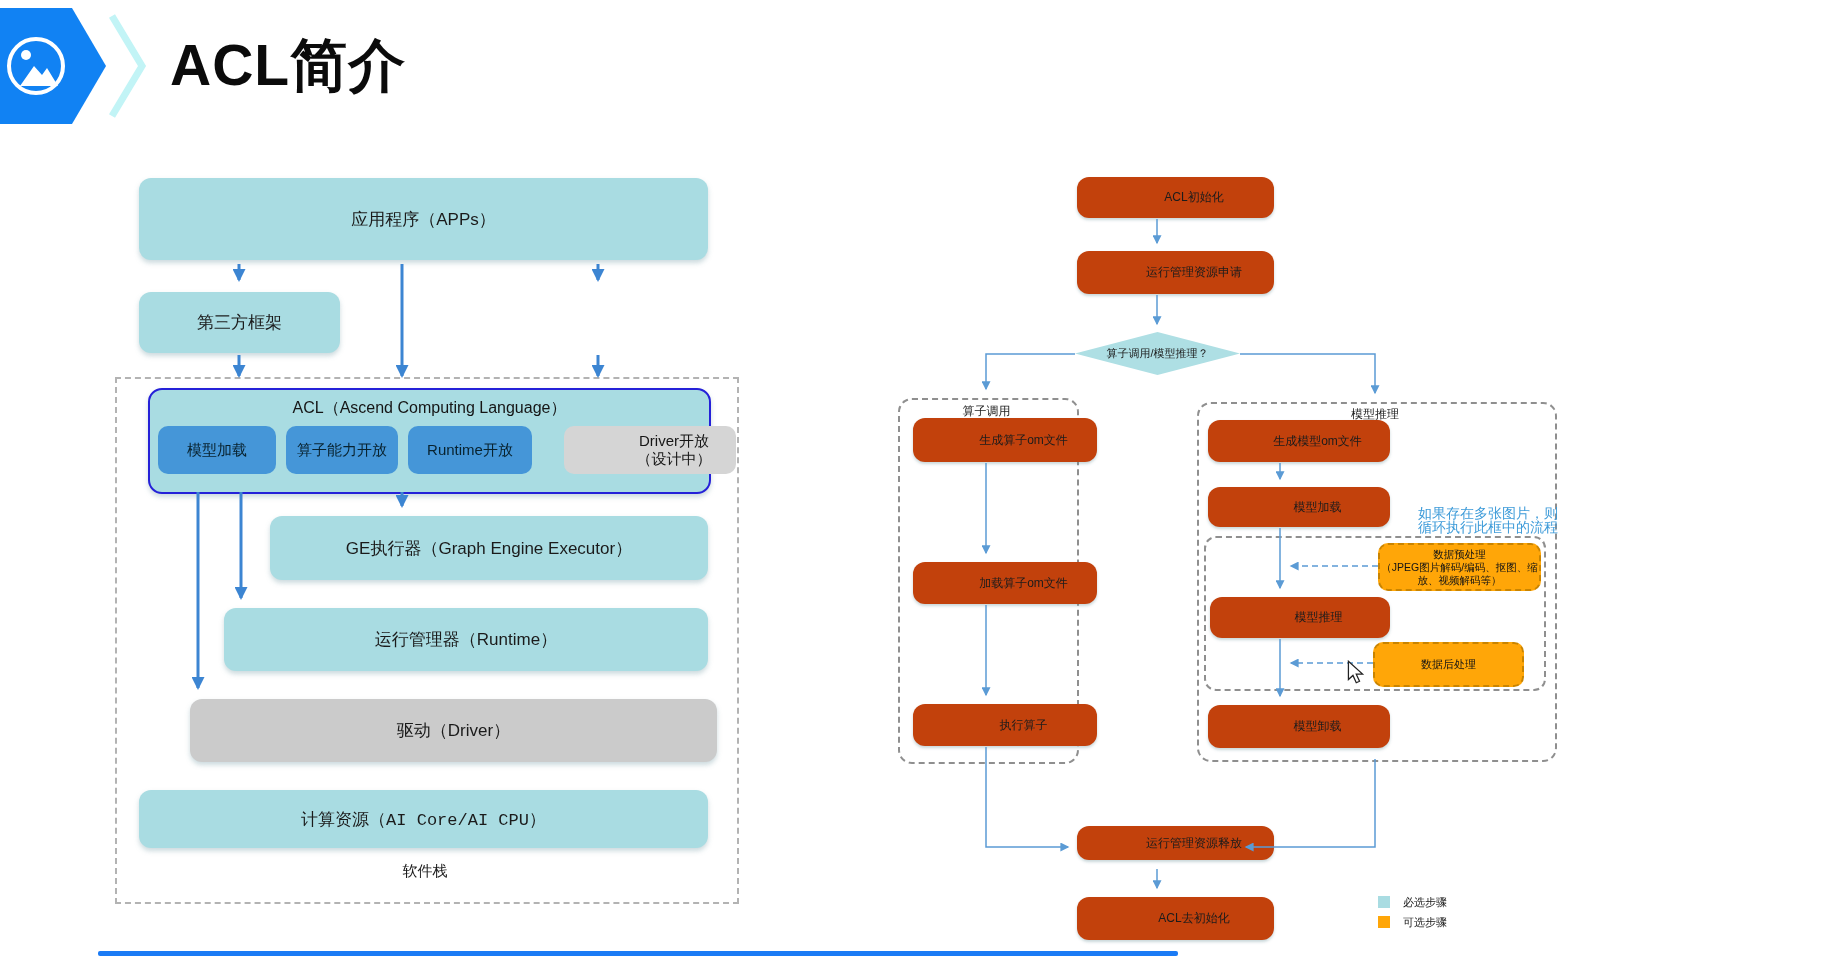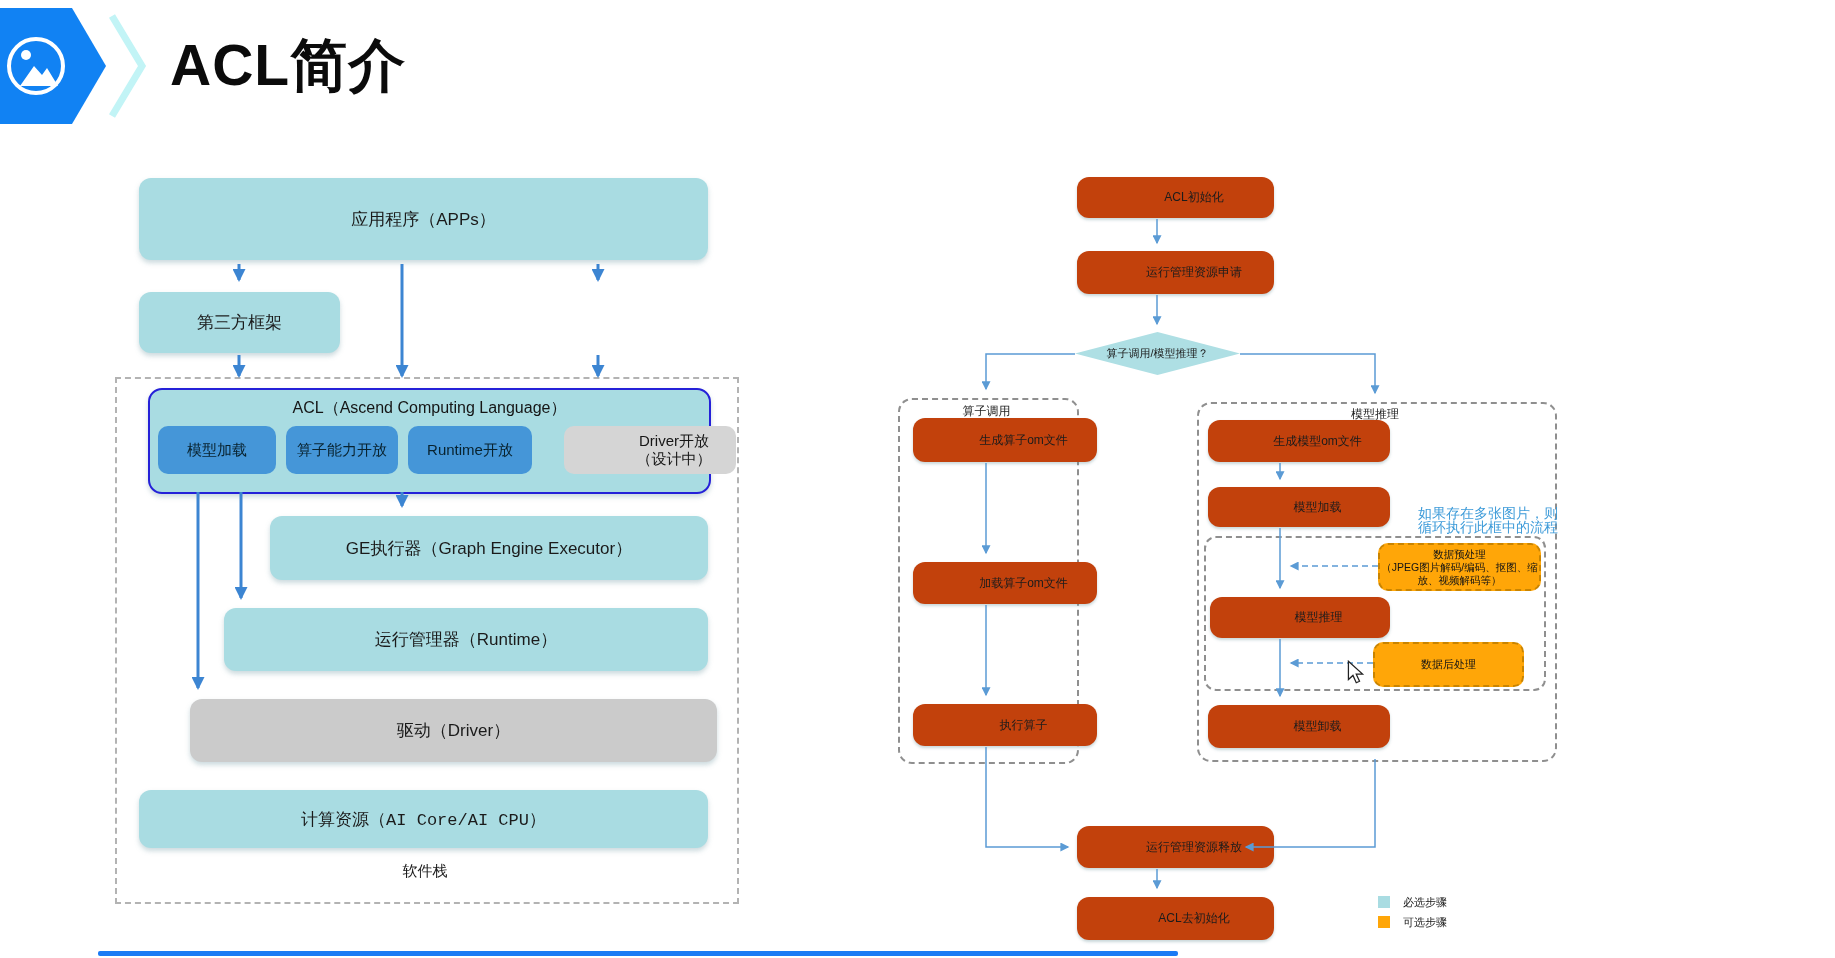--- a/index.html
+++ b/index.html
@@ -113,21 +113,21 @@
   <div class="obox" style="left:1378px;top:543px;width:159px;height:44px;">
     <span>数据预处理</span>
     <span>（JPEG图片解码/编码、抠图、缩放、视频解码等）</span>
   </div>
   <div class="fbox" style="left:1210px;top:597px;width:143px;height:41px;">模型推理</div>
   <div class="obox" style="left:1373px;top:642px;width:147px;height:41px;font-size:11px;">
     <span>数据后处理</span>
   </div>
   <div class="fbox" style="left:1208px;top:705px;width:145px;height:43px;">模型卸载</div>
 
-  <div class="fbox" style="left:1077px;top:826px;width:160px;height:42px;">运行管理资源释放</div>
+  <div class="fbox" style="left:1077px;top:826px;width:160px;height:34px;">运行管理资源释放</div>
   <div class="fbox" style="left:1077px;top:897px;width:160px;height:43px;">ACL去初始化</div>
 
   <div class="legend" style="left:1378px;top:892px;">
     <div class="legend-row">
       <span class="legend-swatch required"></span>
       <span class="legend-label">必选步骤</span>
     </div>
     <div class="legend-row">
       <span class="legend-swatch optional"></span>
       <span class="legend-label">可选步骤</span>

